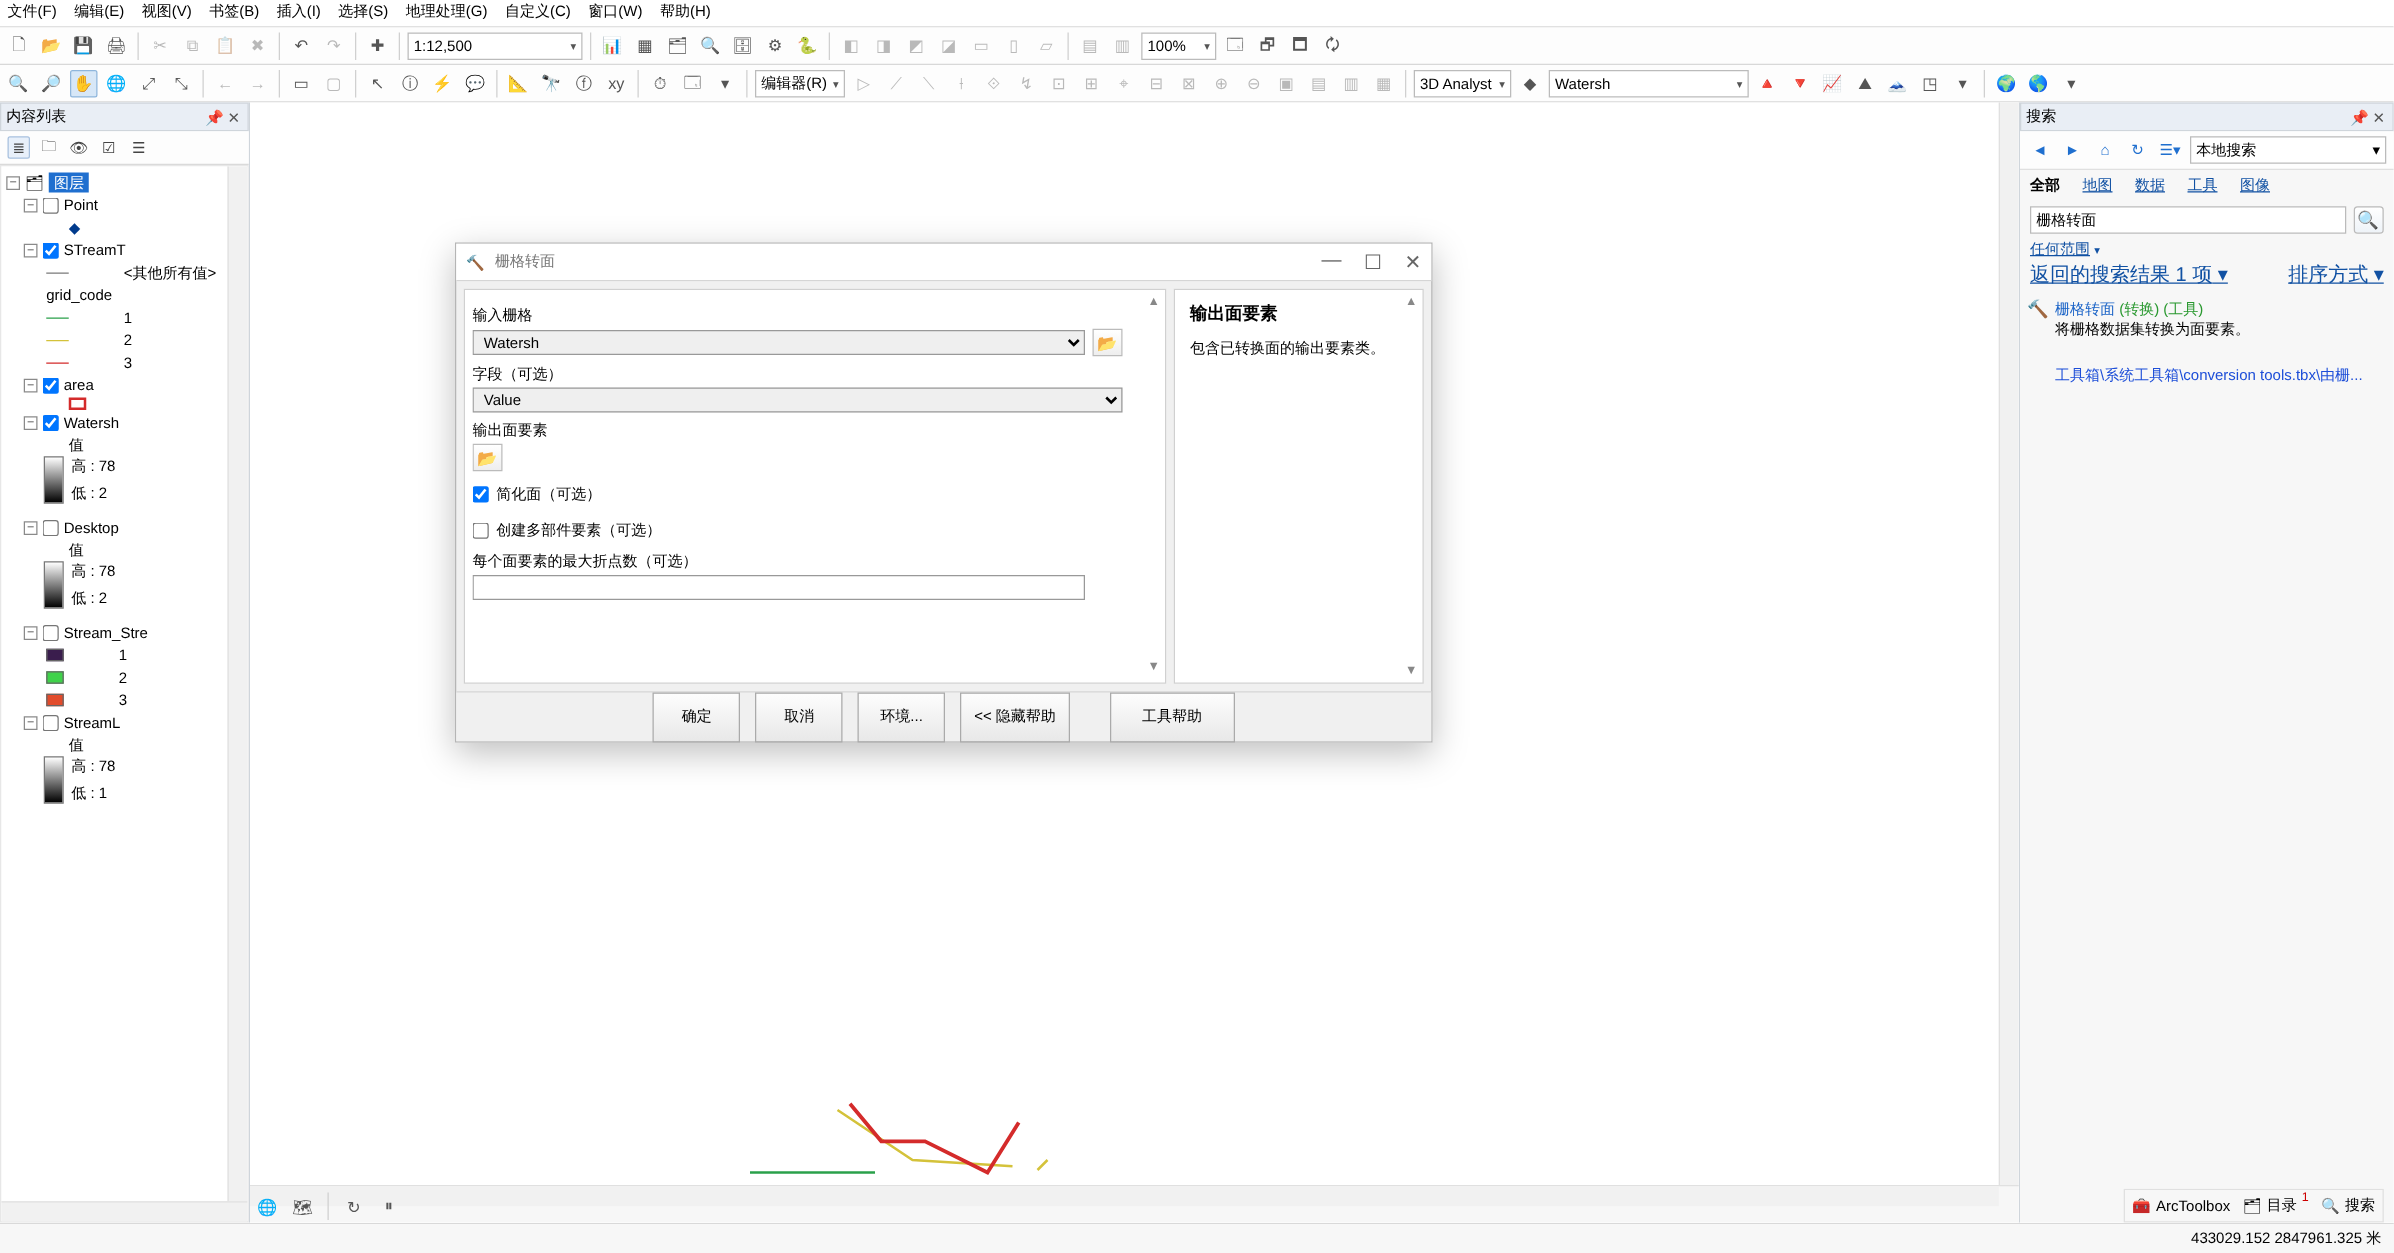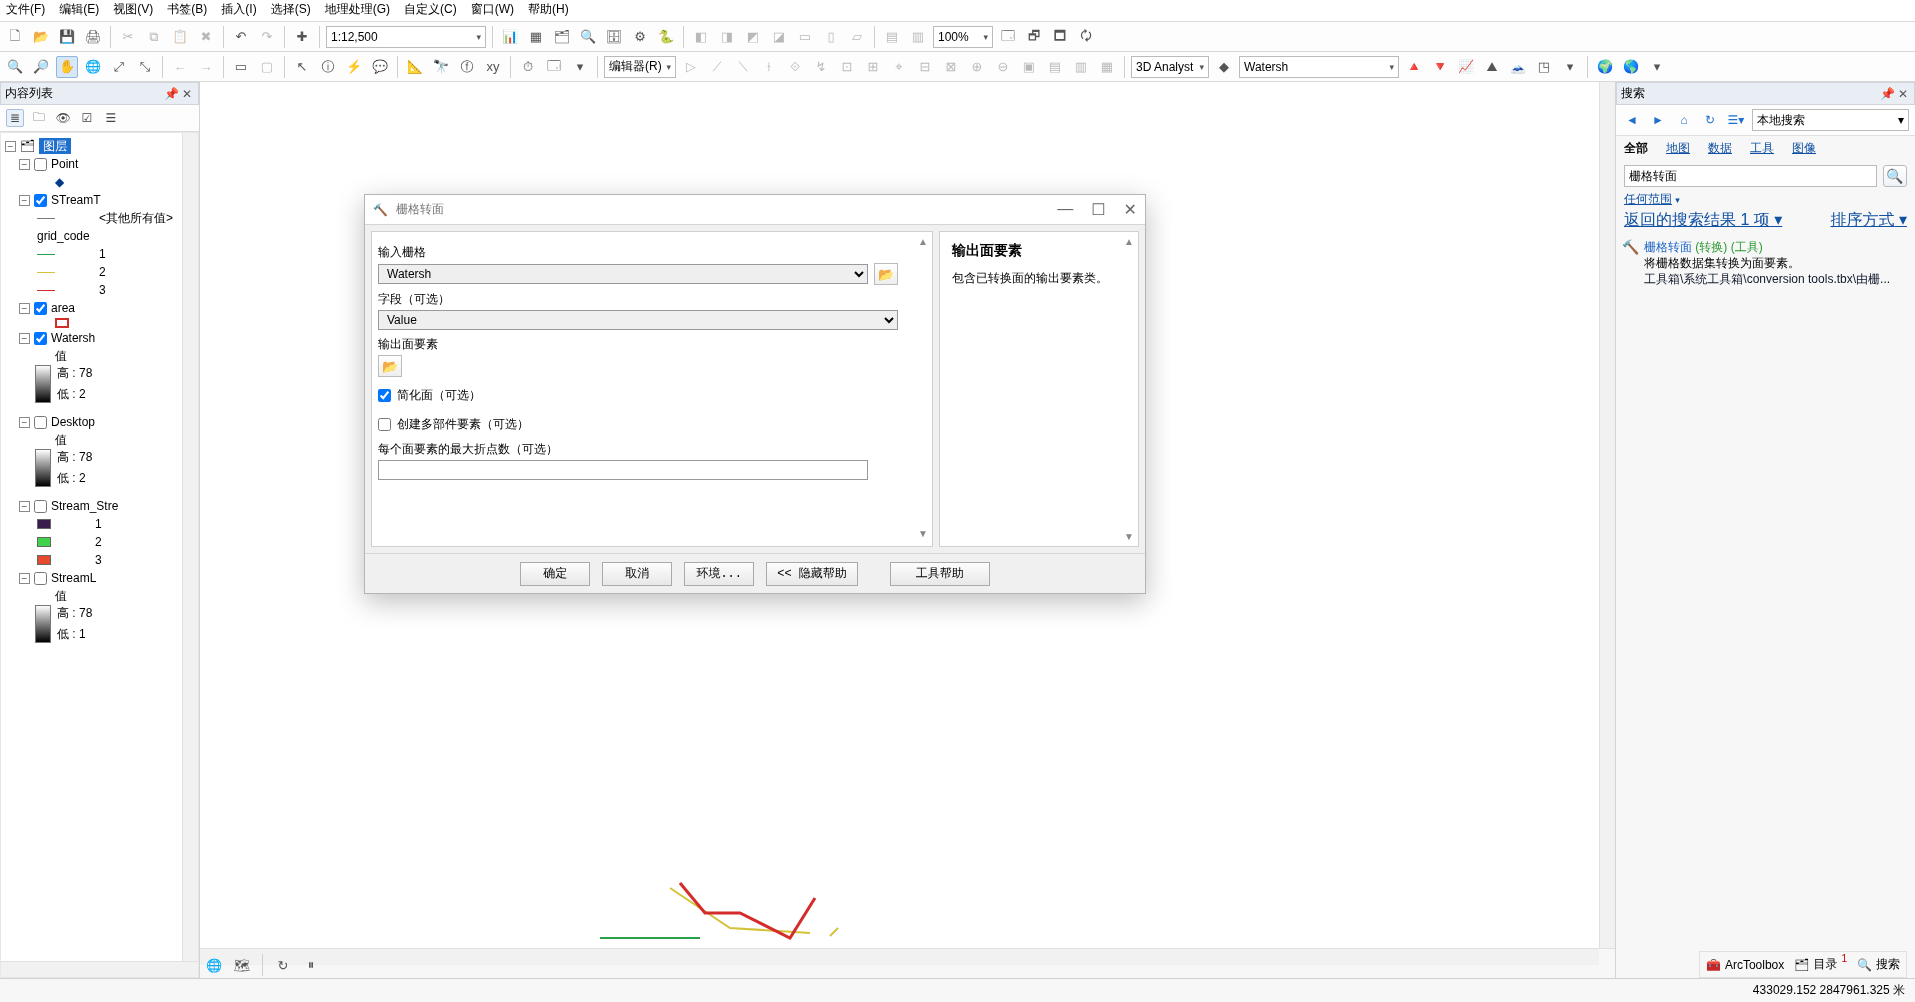--- a/index.html
+++ b/index.html
@@ -57,21 +57,21 @@
   .search-cats span.active { color:#000; text-decoration:none; font-weight:bold; }
   .search-input-row { display:flex; gap:6px; padding:4px 8px; align-items:center; }
   .search-input { flex:1; height:22px; border:1px solid #bbb; padding:0 4px; font-size:12px; }
   .search-go { width:24px; height:22px; border:1px solid #bbb; border-radius:3px; display:flex; align-items:center; justify-content:center; color:#1a63c7; font-size:14px; background:linear-gradient(#fff,#eef3f8); }
   .search-meta { display:flex; justify-content:space-between; padding:2px 8px; color:#1151a3; text-decoration:underline; font-size:16px; }
   .result { padding:6px 8px 2px 28px; position:relative; line-height:16px; }
   .result .r-ico { position:absolute; left:6px; top:6px; font-size:14px; color:#555; }
   .result .r-title { color:#1a63c7; }
   .result .r-title .g { color:#2a9930; }
   .result .r-desc { color:#000; }
-  .result .r-path { color:#0f172a; }
+  .result .r-path { color:#1d4ed8;margin-top:21px; }
 
   
   .bottom-tabs { position:fixed; right:8px; bottom:24px; display:flex; gap:10px; padding:4px 6px; background:#f7f7f7; border:1px solid #e0e0e0; }
   .bottom-tabs .bt { display:flex; align-items:center; gap:4px; font-size:12px; }
   .bottom-tabs .badge { position:relative; top:-6px; color:#c00; font-size:10px; }
   .status-bar { position:fixed; left:0; right:0; bottom:0; height:24px; border-top:1px solid #d0d0d0; background:#f7f7f7; display:flex; align-items:center; justify-content:flex-end; padding:0 10px; gap:8px; font-size:12px; }
 
   
   .dialog { position:absolute; left:164px; top:112px; width:782px; height:400px; border:1px solid #b5b5b5; background:#f0f0f0; box-shadow:0 8px 26px rgba(0,0,0,.25); z-index:50; display:flex; flex-direction:column; }
   .dlg-title { height:30px; display:flex; align-items:center; gap:8px; padding:0 8px; background:#fff; border-bottom:1px solid #d5d5d5; color:#777; }
@@ -82,21 +82,21 @@
   .dlg-form label { display:block; font-size:12px; margin-top:6px; margin-bottom:2px; }
   .dlg-form .row { display:flex; align-items:center; gap:6px; }
   .dlg-form select, .dlg-form input[type=text] { width:490px; height:20px; border:1px solid #999; font-size:12px; padding:0 4px; }
   .dlg-form .browse { width:24px; height:22px; border:1px solid #bbb; background:linear-gradient(#fff,#eee); display:flex; align-items:center; justify-content:center; font-size:13px; }
   .dlg-form .wide { width:520px; }
   .dlg-form .scroll-up, .dlg-form .scroll-dn { position:absolute; right:2px; width:14px; height:14px; font-size:10px; color:#888; text-align:center; }
   .dlg-form .scroll-up { top:4px; } .dlg-form .scroll-dn { bottom:4px; }
   .dlg-help { width:200px; background:#fff; border:1px solid #d0d0d0; margin:6px 6px 6px 0; padding:10px 12px; position:relative; }
   .dlg-help h4 { font-size:14px; margin-bottom:10px; }
   .dlg-buttons { height:40px; display:flex; align-items:center; justify-content:center; gap:12px; border-top:1px solid #d5d5d5; background:#f0f0f0; padding:0 10px; }
-  .dlg-buttons button { min-width:70px; height:24px; border:1px solid #aaa; background:linear-gradient(#fdfdfd,#e8e8e8); font-size:12px; padding:0 10px;font-family:Liberation Mono, monospace; }
+  .dlg-buttons button { min-width:70px; height:40px; border:1px solid #aaa; background:linear-gradient(#fdfdfd,#e8e8e8); font-size:12px; padding:0 10px; }
   .dlg-buttons .help-btn { margin-left:20px; min-width:100px; }
 
   
   .map-lines { position:absolute; left:380px; bottom:0; width:260px; height:70px; }
   .map-lines svg { width:100%; height:100%; }
 </style>
 </head>
 <body>
 
 <div class="menu-bar">
@@ -121,21 +121,21 @@
   <div class="tb-btn disabled">✂</div>
   <div class="tb-btn disabled">⧉</div>
   <div class="tb-btn disabled">📋</div>
   <div class="tb-btn disabled">✖</div>
   <div class="tb-sep"></div>
   <div class="tb-btn">↶</div>
   <div class="tb-btn disabled">↷</div>
   <div class="tb-sep"></div>
   <div class="tb-btn">✚</div>
   <div class="tb-sep"></div>
-  <div class="combo" style="width:160px;">
+  <div class="combo" style="width:140px;">
     <span>1:12,500</span>
       <span class="caret">▾</span>
   </div>
   <div class="tb-sep"></div>
   <div class="tb-btn">📊</div>
   <div class="tb-btn">▦</div>
   <div class="tb-btn">🗂</div>
   <div class="tb-btn">🔍</div>
   <div class="tb-btn">🗄</div>
   <div class="tb-btn">⚙</div>

